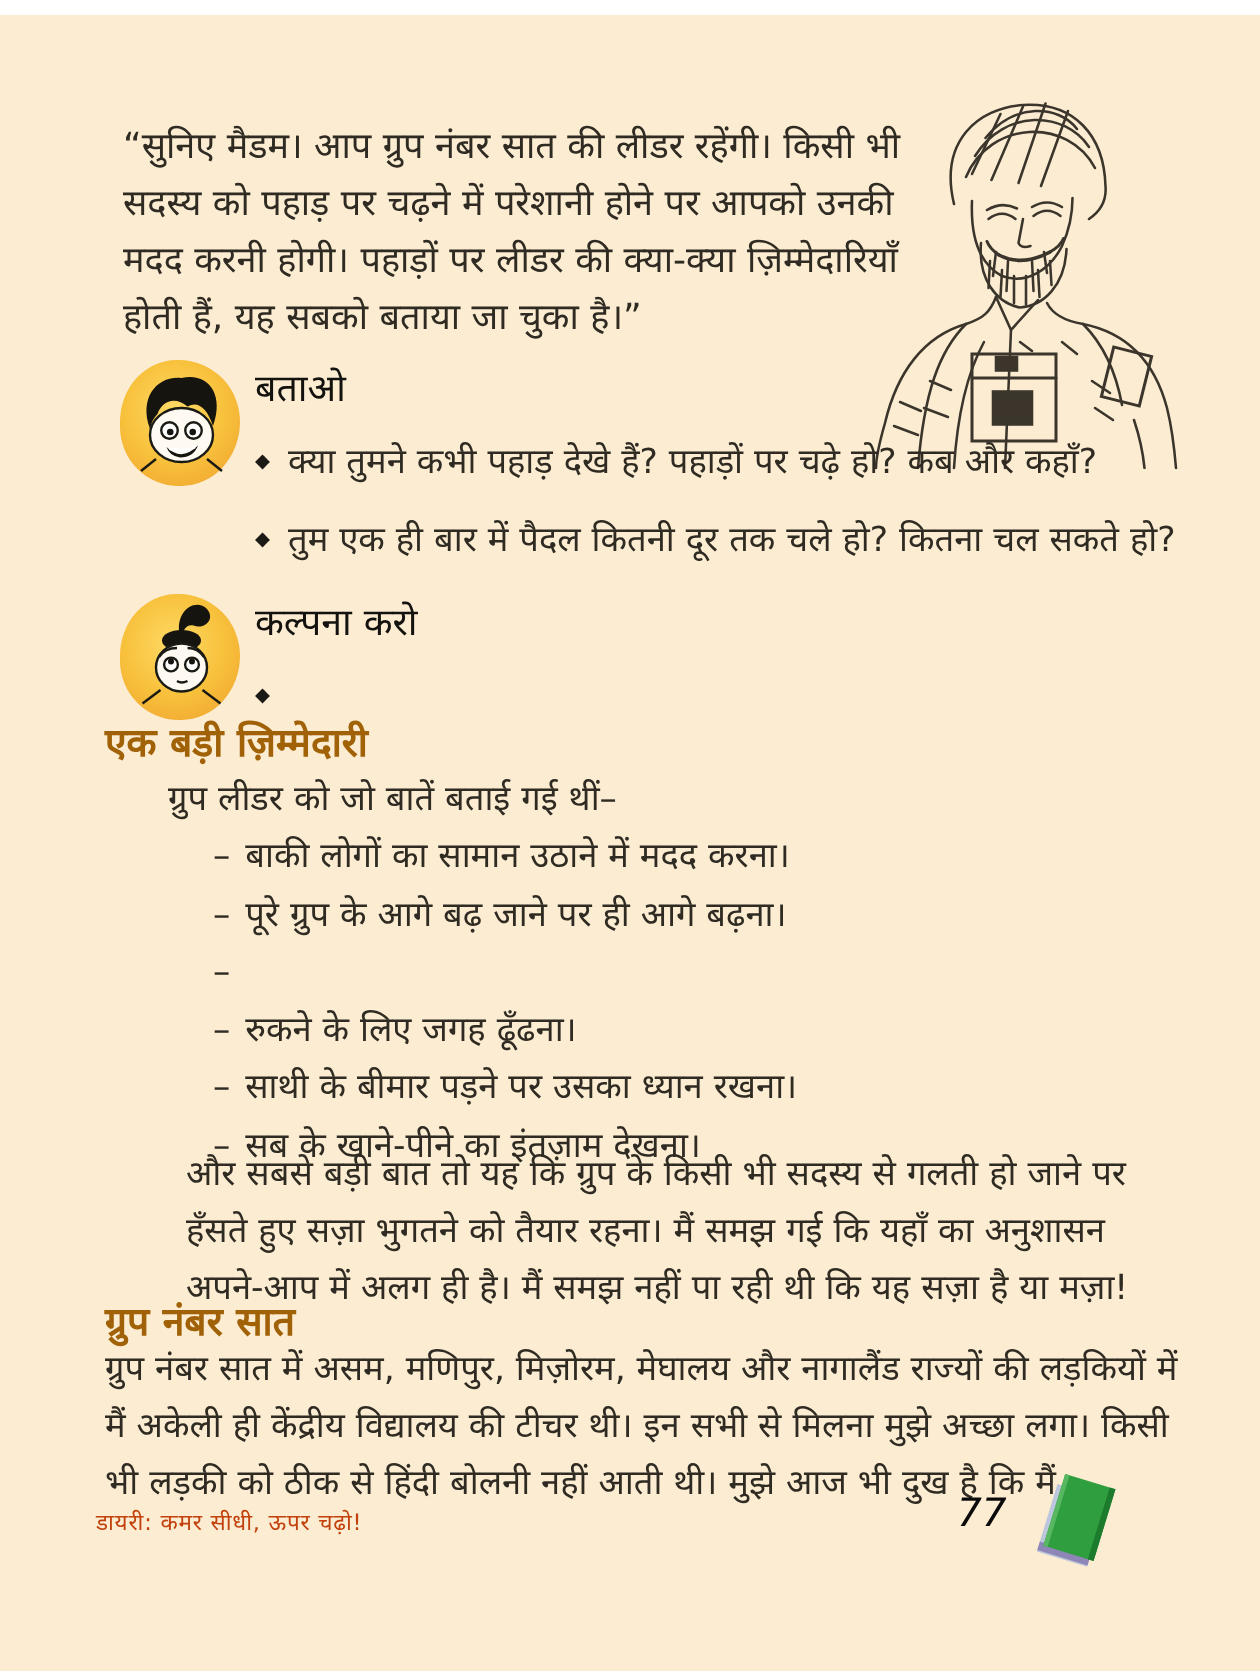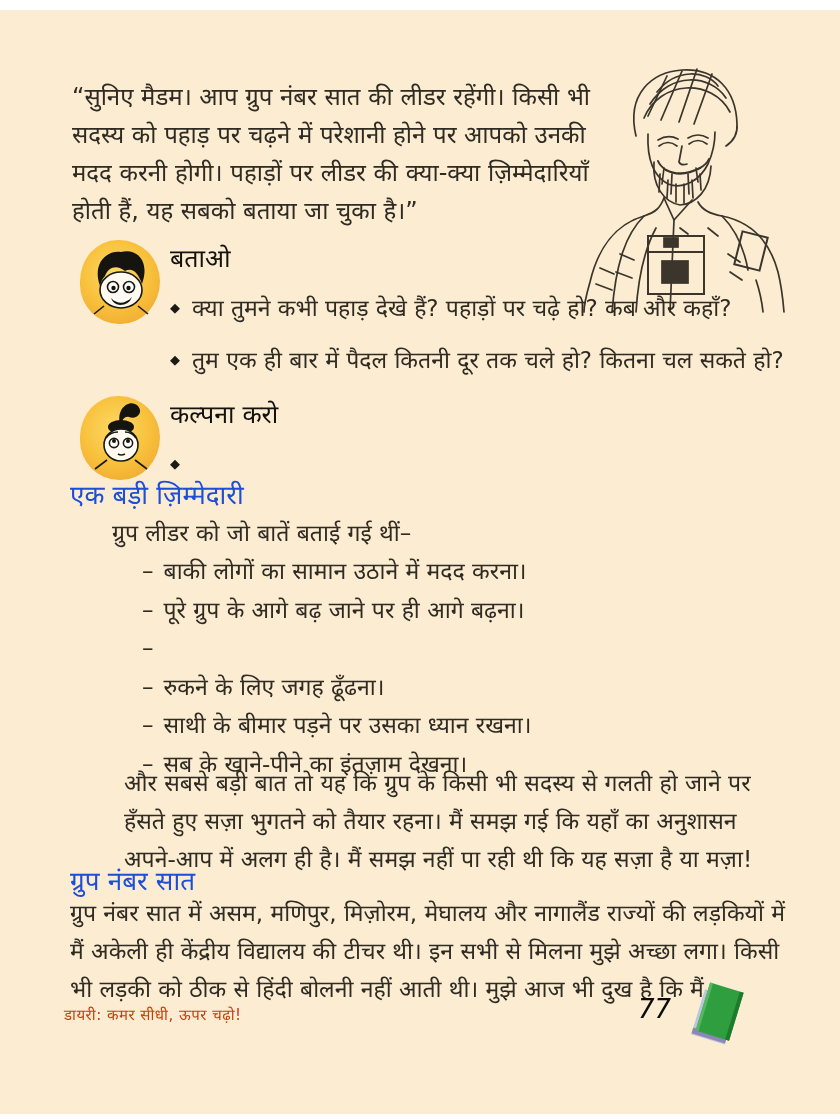--- a/index.html
+++ b/index.html
@@ -8,21 +8,21 @@
     background:#ffffff;
     font-family:"DejaVu Sans","Liberation Sans",sans-serif;
     position:relative;overflow:hidden;
   }
   .paper{
     position:absolute;left:0;top:10px;width:840px;height:1104px;
     background:#fbecd2;
   }
   
   .quote{
-    position:absolute;left:72px;top:68px;width:548px;
+    position:absolute;left:82px;top:68px;width:548px;
     font-size:24px;line-height:38px;color:#2f2b23;margin:0;
   }
   .illustration{
     position:absolute;left:560px;top:48px;width:240px;height:255px;
   }
   
   .activity{position:absolute;left:80px;}
   .activity-batao{top:222px;width:710px;}
   .activity-kalpana{top:378px;width:710px;}
   .blob{
@@ -38,21 +38,21 @@
   .bullet-row{
     margin:0;padding-top:16px;font-size:23px;line-height:36px;color:#2f2b23;
     display:flex;align-items:flex-start;
   }
   .diamond{
     font-size:13px;line-height:36px;margin-right:12px;color:#1c1a15;flex:0 0 auto;
   }
   
   .section-heading{
     position:absolute;left:70px;margin:0;
-    font-size:26px;font-weight:normal;color:#1d4ed8;
+    font-size:26px;font-weight:bold;color:#a16207;
   }
   .heading-zimmedari{top:466px;}
   .list-intro{
     position:absolute;left:112px;top:504px;margin:0;
     font-size:23px;line-height:38px;color:#2f2b23;
   }
   .dash-list{
     position:absolute;left:142px;top:542px;width:620px;
   }
   .dash-item{

